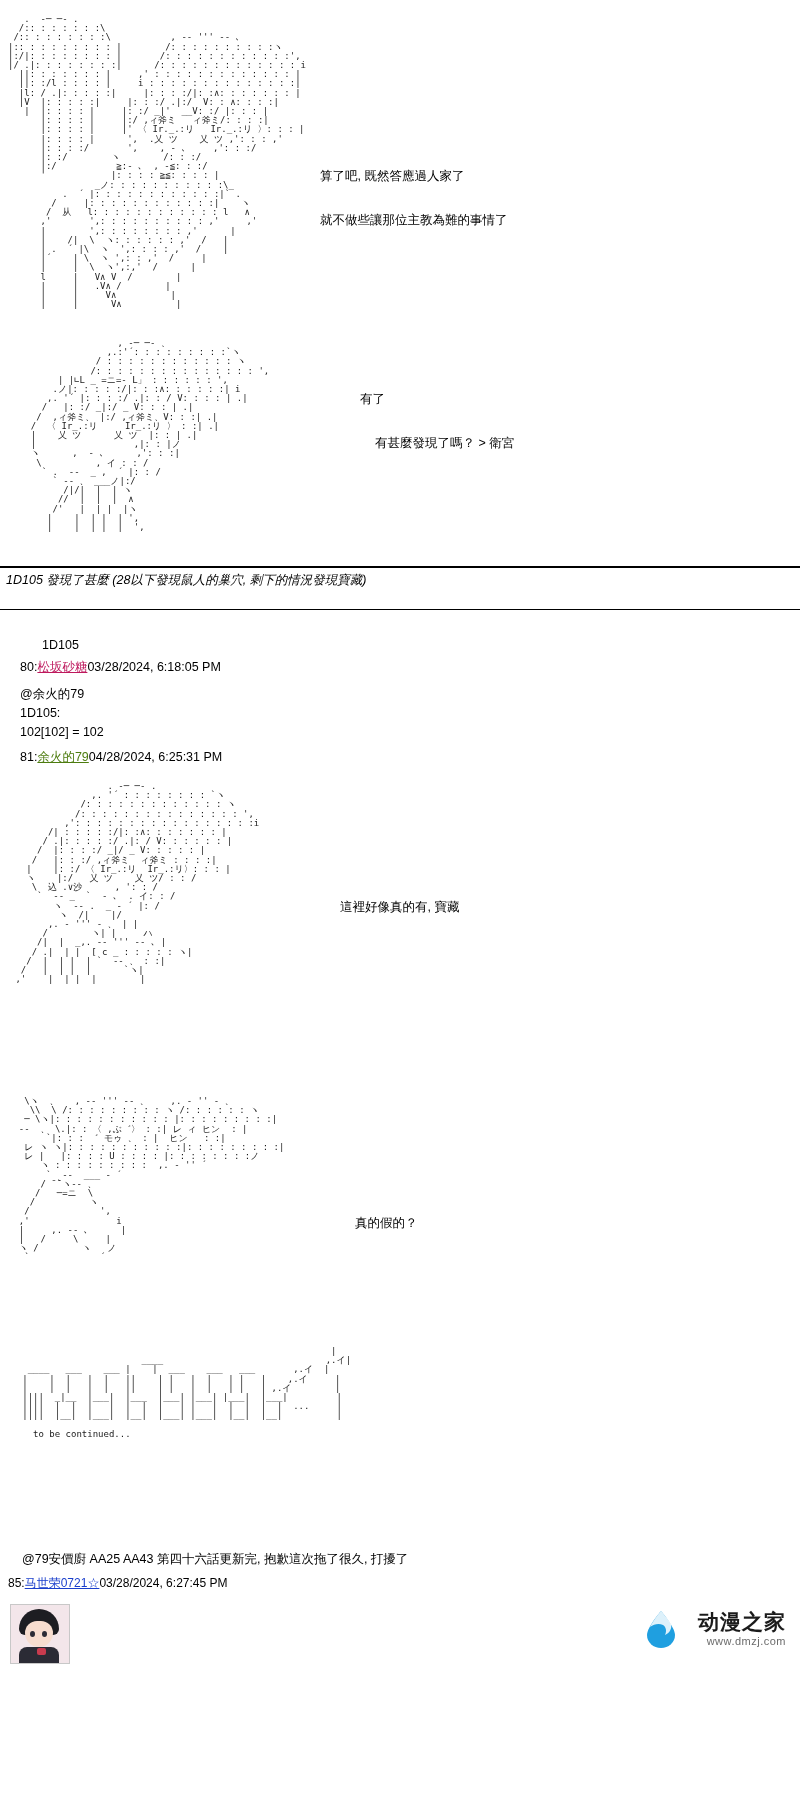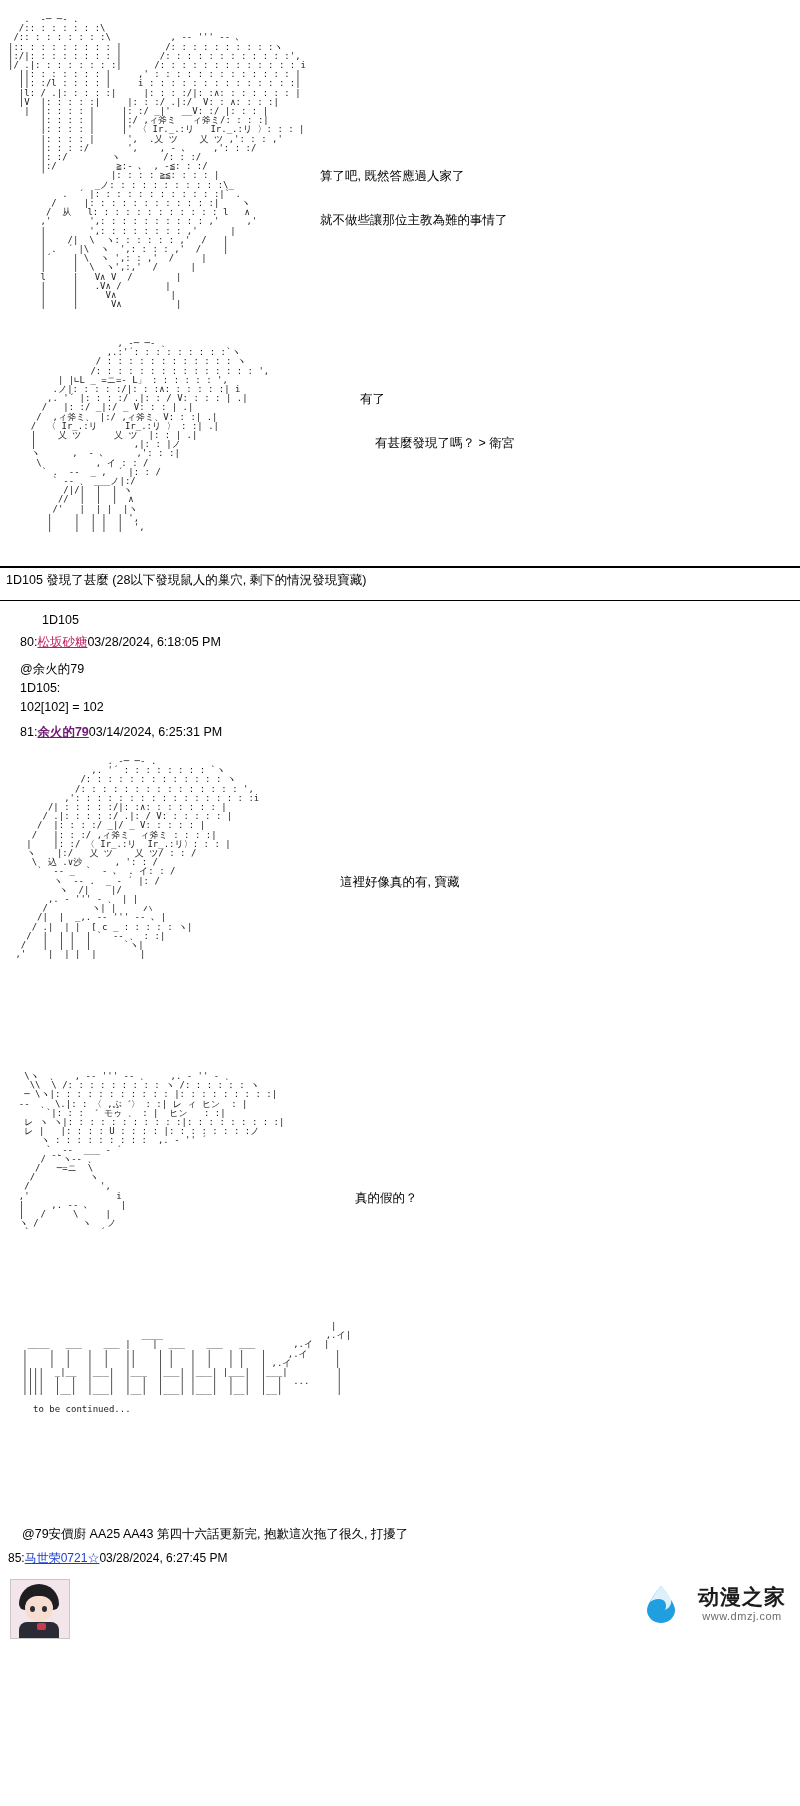--- a/index.html
+++ b/index.html
@@ -46,37 +46,38 @@
   
   .scene2 { height: 230px; }
   .scene2 .aa-block { position: absolute; left: 20px; top: 0px; }
   .scene2 .d1 { left: 340px; top: 58px; margin-left: 20px; }
   .scene2 .d2 { left: 375px; top: 102px; }
 
   
   .dice-head {
     border-top: 2px solid #000;
     border-bottom: 1px solid #000;
-    padding: 4px 6px 11px 6px;
+    padding: 4px 6px 20px 6px;
     font-size: 12.5px;
-    margin: 6px 0 0 0;
+    margin: 6px 0 16px 0;
+    font-style: italic;
   }
   .post-area {
     padding: 10px 0 0 20px;
     font-size: 12.5px;
     line-height: 19px;
   }
   .indent-1 { padding-left: 22px; }
   .post-meta { font-size: 12.5px; padding-top: 3px; }
   .uname {
     text-decoration: underline;
     cursor: pointer;
   }
   .uname.blue { color: #be185d; }
-  .uname.green { color: #701a75; font-weight: bold; }
+  .uname.green { color: #4d7c0f; }
   .uname.star { color: #1a3fcc; }
 
   
   .scene3 { height: 315px; margin-top: 6px; }
   .scene3 .aa-block { position: absolute; left: 10px; top: 0; }
   .scene3 .dialogue { left: 340px; top: 123px; text-align: right; }
 
   
   .scene4 { height: 250px; }
   .scene4 .aa-block { position: absolute; left: 8px; top: 0; }
@@ -143,21 +144,21 @@
     font-size: 21px;
     font-weight: bold;
     color: #1b1b1b;
     letter-spacing: 1px;
   }
   .brand .url {
     font-family: "Liberation Sans", sans-serif;
     font-size: 11px;
     color: #6b6b6b;
     letter-spacing: 0.5px;
-    text-align: center;
+    text-align: right;
   }
 </style>
 </head>
 <body>
 
 <div class="page">
 
   <div class="scene scene1">
     <pre class="aa-block">   .  -─ ─- .
   /:: : : : : : :\
@@ -228,21 +229,21 @@
     <div class="indent-1">1D105</div>
     <div class="post-meta">
       <span>80:</span><span class="uname blue">松坂砂糖</span><span>03/28/2024, 6:18:05 PM</span>
     </div>
     <div style="padding-top:8px">
       <div>@余火的79</div>
       <div>1D105:</div>
       <div>102[102] = 102</div>
     </div>
     <div class="post-meta" style="padding-top:6px">
-      <span>81:</span><span class="uname green">余火的79</span><span>03/14/2024, 6:25:31 PM</span>
+      <span>81:</span><span class="uname green">余火的79</span><span>04/28/2024, 6:25:31 PM</span>
     </div>
   </div>
 
   <div class="scene scene3">
     <pre class="aa-block">                  . -─ ─- .
                ,. '´ : : : : : : : : `ヽ
              /: : : : : : : : : : : : : ヽ
             /: : : : : : : : : : : : : : : ',
           ,': : : : : : : : : : : : : : : : :i
        /| : : : : :/|: :∧: : : : : : : |

